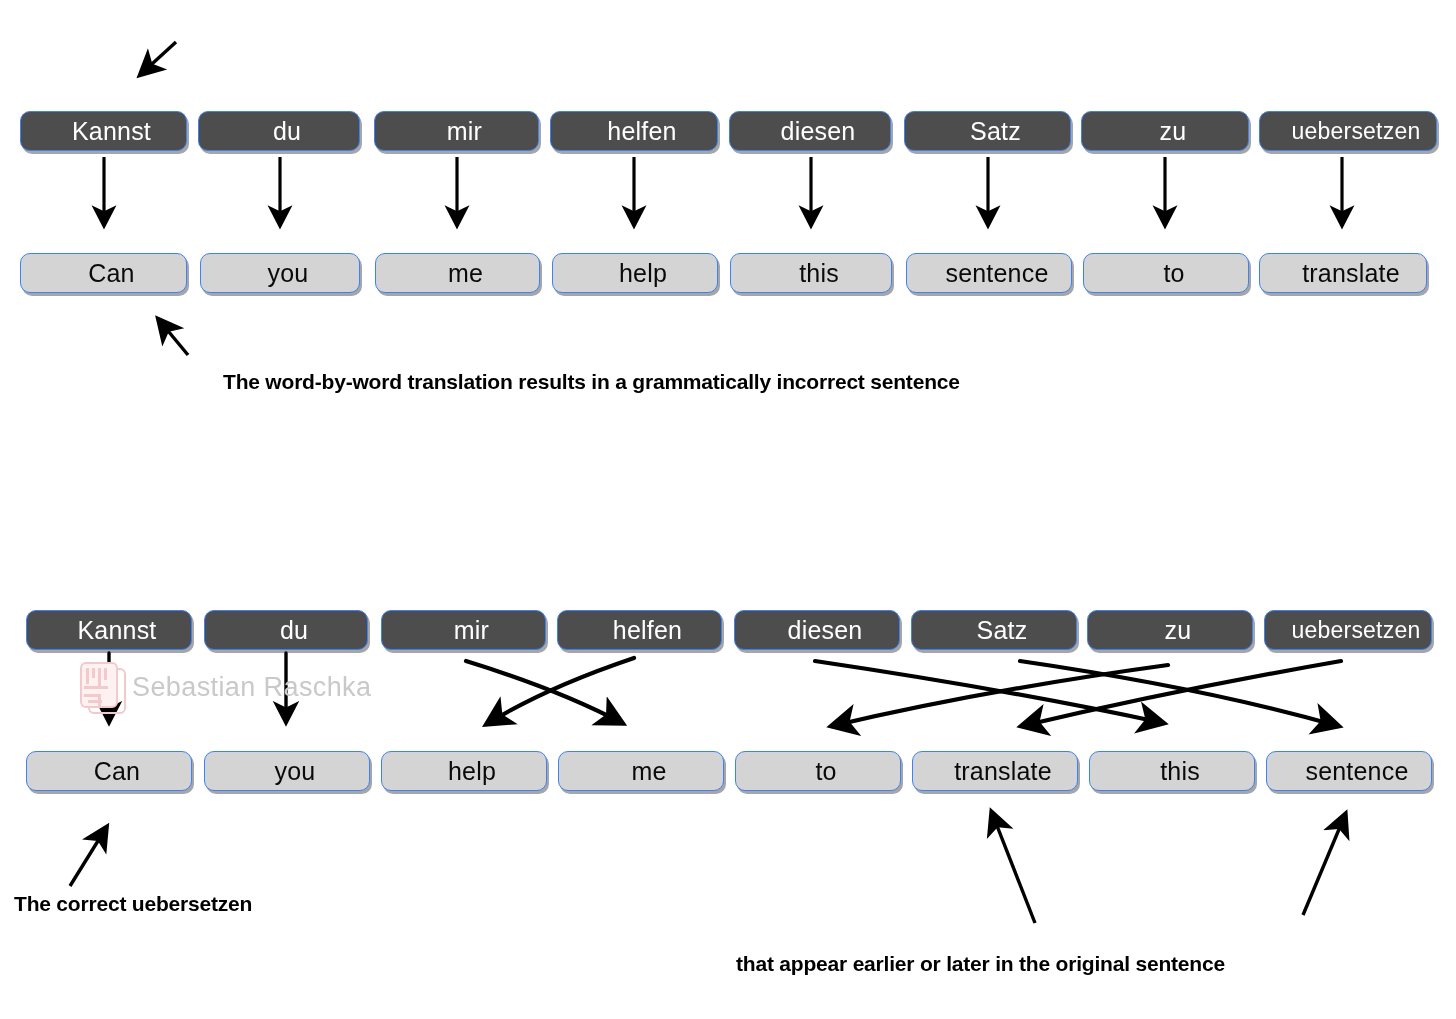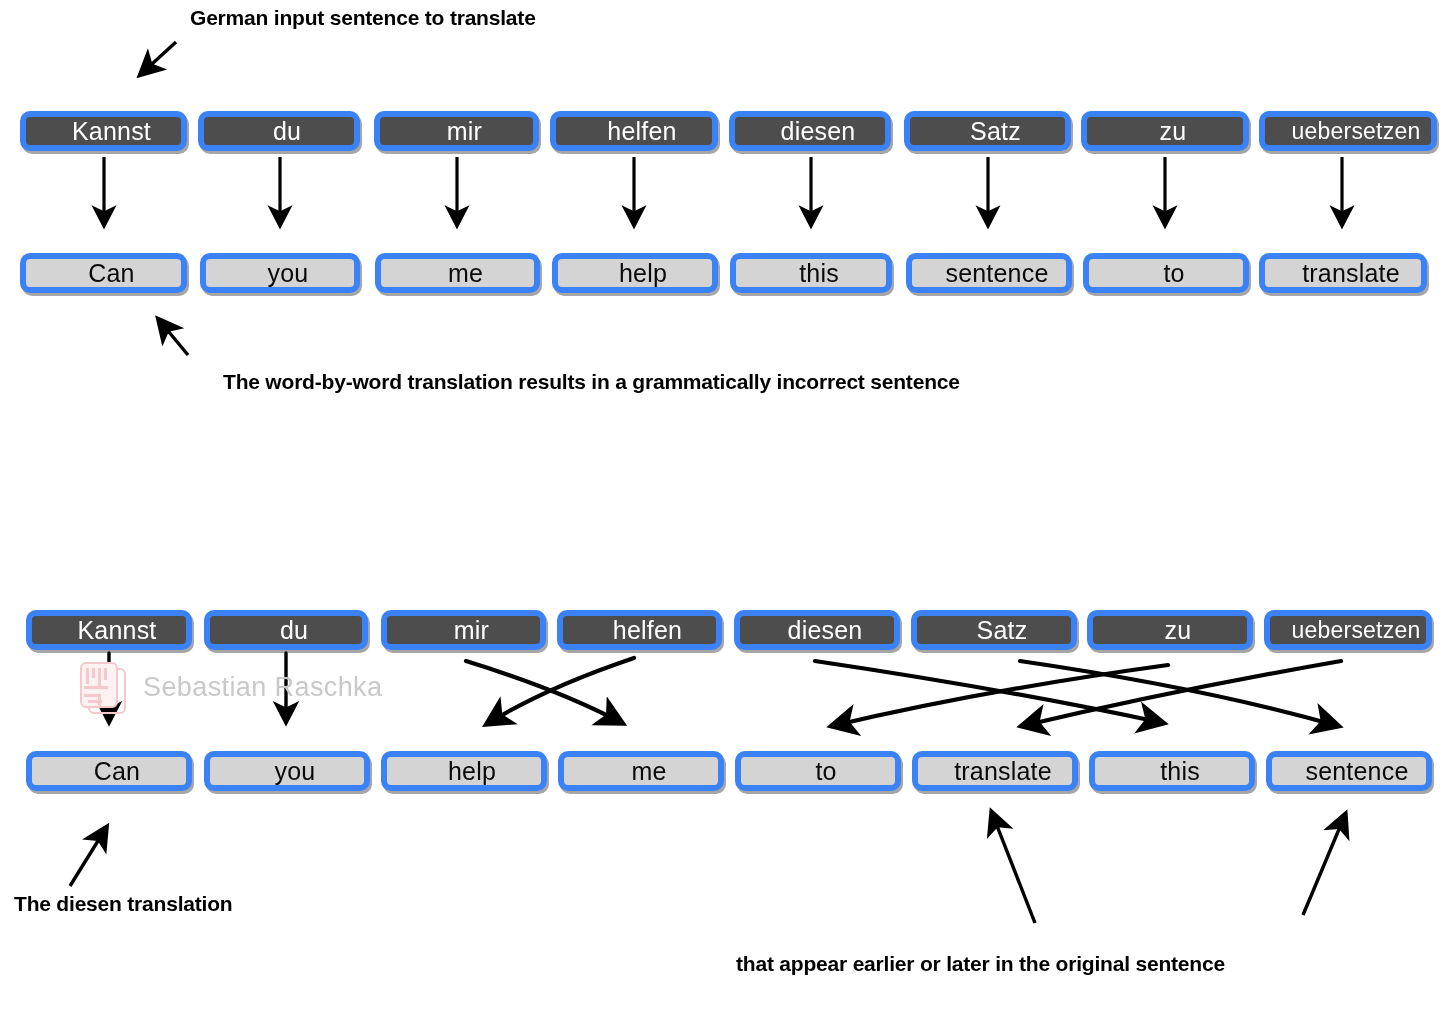--- a/index.html
+++ b/index.html
@@ -10,21 +10,21 @@
     position:relative;
     overflow:hidden;
   }
   .stage{position:absolute;left:0;top:0;width:1456px;height:1019px;}
 
   
   .wordbox{
     position:absolute;
     box-sizing:border-box;
     display:flex;align-items:center;justify-content:center;
-    border:6px solid #3b82f6;
+    border:1px solid #3b82f6;
     border-radius:10px;
     font-size:25px;
     letter-spacing:.2px;
     height:40px;
     box-shadow:2px 3px 0 rgba(0,0,0,.35);
     white-space:nowrap;
     padding-left:16px;
   }
   .wordbox.src{background:#4d4d4d;color:#ffffff;}
   .wordbox.tgt{background:#d4d4d4;color:#0a0a0a;}
@@ -36,21 +36,21 @@
     font-weight:bold;
     color:#000000;
     font-size:21px;
     white-space:nowrap;
     letter-spacing:-.2px;
   }
 
   
   .watermark{
     position:absolute;
-    display:flex;align-items:center;gap:19px;
+    display:flex;align-items:center;gap:8px;
     pointer-events:none;
     text-align:center;
   }
   .wm-text{
     font-size:27px;
     color:#c9c9c9;
     font-family:"Liberation Sans", sans-serif;
     letter-spacing:.4px;
   }
   .wm-logo{position:relative;width:46px;height:54px;}
@@ -140,25 +140,24 @@
       <div class="trace" style="left:20px; top:8px;  width:3px; height:20px;"></div>
       <div class="trace" style="left:26px; top:8px;  width:3px; height:12px;"></div>
       <div class="trace" style="left:6px;  top:26px; width:24px;height:3px;"></div>
       <div class="trace" style="left:6px;  top:34px; width:16px;height:3px;"></div>
       <div class="trace" style="left:20px; top:34px; width:3px; height:12px;"></div>
       <div class="trace" style="left:10px; top:40px; width:14px;height:3px;"></div>
     </div>
     <div class="wm-text">Sebastian Raschka</div>
   </div>
 
-  <div class="annot" style="left:190px; top:6px;">German input sentence to translate</div>
 
   <div class="annot" style="left:196px; top:370px;margin-left:27px;">The word-by-word translation results in a grammatically incorrect sentence</div>
 
-  <div class="annot" style="left:14px; top:892px;">The diesen translation</div>
+  <div class="annot" style="left:14px; top:892px;">The correct uebersetzen</div>
 
 
   <div class="annot" style="left:736px; top:952px;text-align:right;">that appear earlier or later in the original sentence</div>
 
   <div>
 
     <div class="wordbox src" style="left:20px;  top:111px; width:167px;">Kannst</div>
     <div class="wordbox src" style="left:198px; top:111px; width:162px;">du</div>
     <div class="wordbox src" style="left:374px; top:111px; width:165px;">mir</div>
     <div class="wordbox src" style="left:550px; top:111px; width:168px;">helfen</div>

